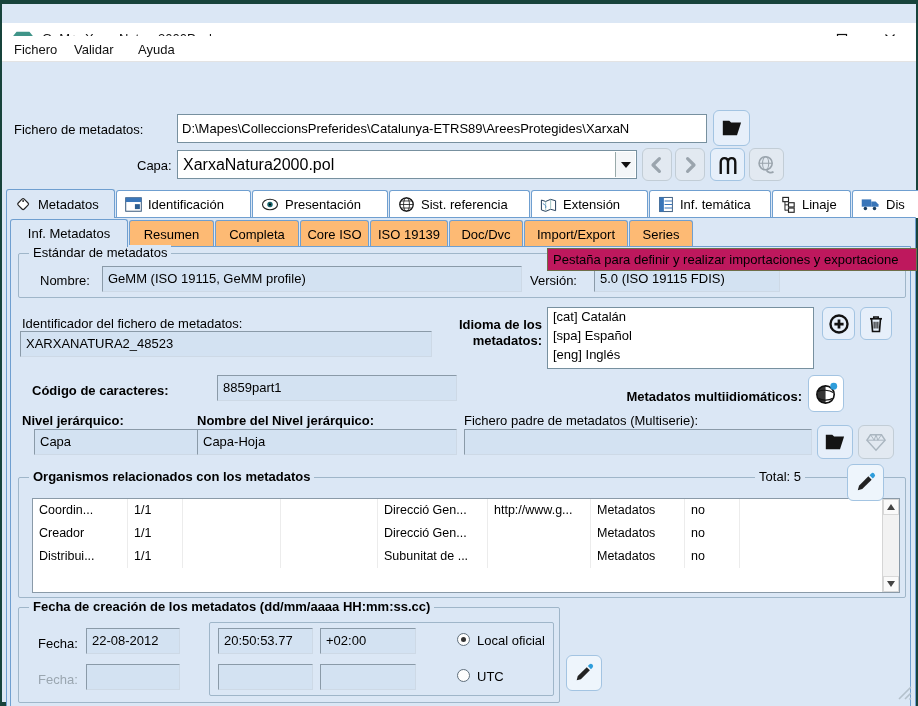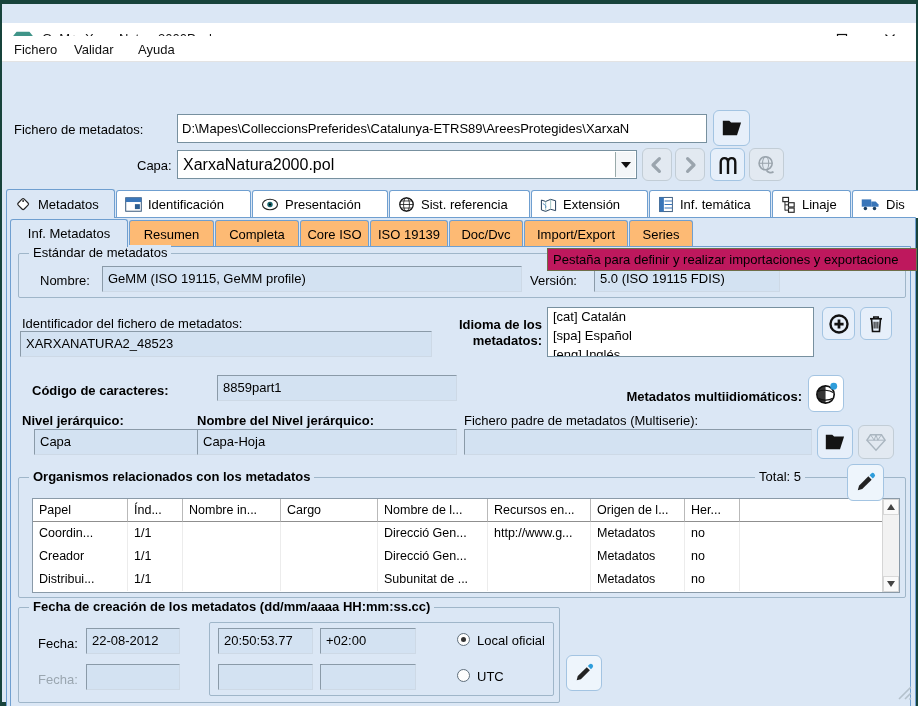--- a/index.html
+++ b/index.html
@@ -242,21 +242,21 @@
       <div class="field" style="left:100px; top:160px; width:420px; height:26px">GeMM (ISO 19115, GeMM profile)</div>
       <span class="lbl" style="left:528px; top:167px">Versión:</span>
       <div class="field" style="left:592px; top:160px; width:186px; height:26px">5.0 (ISO 19115 FDIS)</div>
 
       <div class="tooltip" style="left:545px; top:142px; width:370px; height:23px">Pestaña para definir y realizar importaciones y exportacione</div>
 
       <span class="lbl" style="left:20px; top:210px">Identificador del fichero de metadatos:</span>
       <div class="field" style="left:18px; top:225px; width:412px; height:26px">XARXANATURA2_48523</div>
 
       <div class="lbl lbl-b" style="left:443px; top:211px; width:97px; text-align:right; white-space:normal; line-height:16px">Idioma de los metadatos:</div>
-      <div class="listbox" style="left:545px; top:201px; width:267px; height:50px">
+      <div class="listbox" style="left:545px; top:201px; width:267px; height:62px">
         <div class="li">[cat] Catalán</div>
         <div class="li">[spa] Español</div>
         <div class="li">[eng] Inglés</div>
       </div>
       <div class="btn" style="left:820px; top:201px; width:33px; height:33px">
         <svg width="22" height="22" viewBox="0 0 24 24">
           <circle cx="12" cy="12" r="9.3" fill="none" stroke="#111" stroke-width="2.6"></circle>
           <path d="M12 7v10M7 12h10" stroke="#111" stroke-width="3"></path>
         </svg>
       </div>
@@ -305,31 +305,20 @@
         <span class="grp-title lbl-b">Organismos relacionados con los metadatos</span>
         <span class="grp-title" style="left:auto; right:100px; font-weight:normal">Total: 5</span>
       </div>
       <div class="btn" style="left:845px; top:358px; width:37px; height:37px; background:#eef5fc; z-index:5">
         <svg width="23" height="23" viewBox="0 0 24 24">
           <path d="M4 20l1.2-4.6L15 5.6l3.4 3.4-9.8 9.8z" fill="#222"></path>
           <path d="M16.2 4.4l3.4 3.4 1.6-1.6a2.4 2.4 0 00-3.4-3.4z" fill="#2e9ddb"></path>
         </svg>
       </div>
       <div class="tbl" style="left:30px; top:392px; width:868px; height:95px">
-        <div class="thead" style="margin-right:17px">
-          <div class="th c0">Papel</div>
-          <div class="th c1">Índ...</div>
-          <div class="th c2">Nombre in...</div>
-          <div class="th c3">Cargo</div>
-          <div class="th c4">Nombre de l...</div>
-          <div class="th c5">Recursos en...</div>
-          <div class="th c6">Origen de l...</div>
-          <div class="th c7">Her...</div>
-          <div class="th c8"></div>
-        </div>
         <div class="trow" style="margin-right:17px">
           <div class="td c0">Coordin...</div>
           <div class="td c1">1/1</div>
           <div class="td c2"></div>
           <div class="td c3"></div>
           <div class="td c4">Direcció Gen...</div>
           <div class="td c5">http://www.g...</div>
           <div class="td c6">Metadatos</div>
           <div class="td c7">no</div>
           <div class="td c8"></div>

